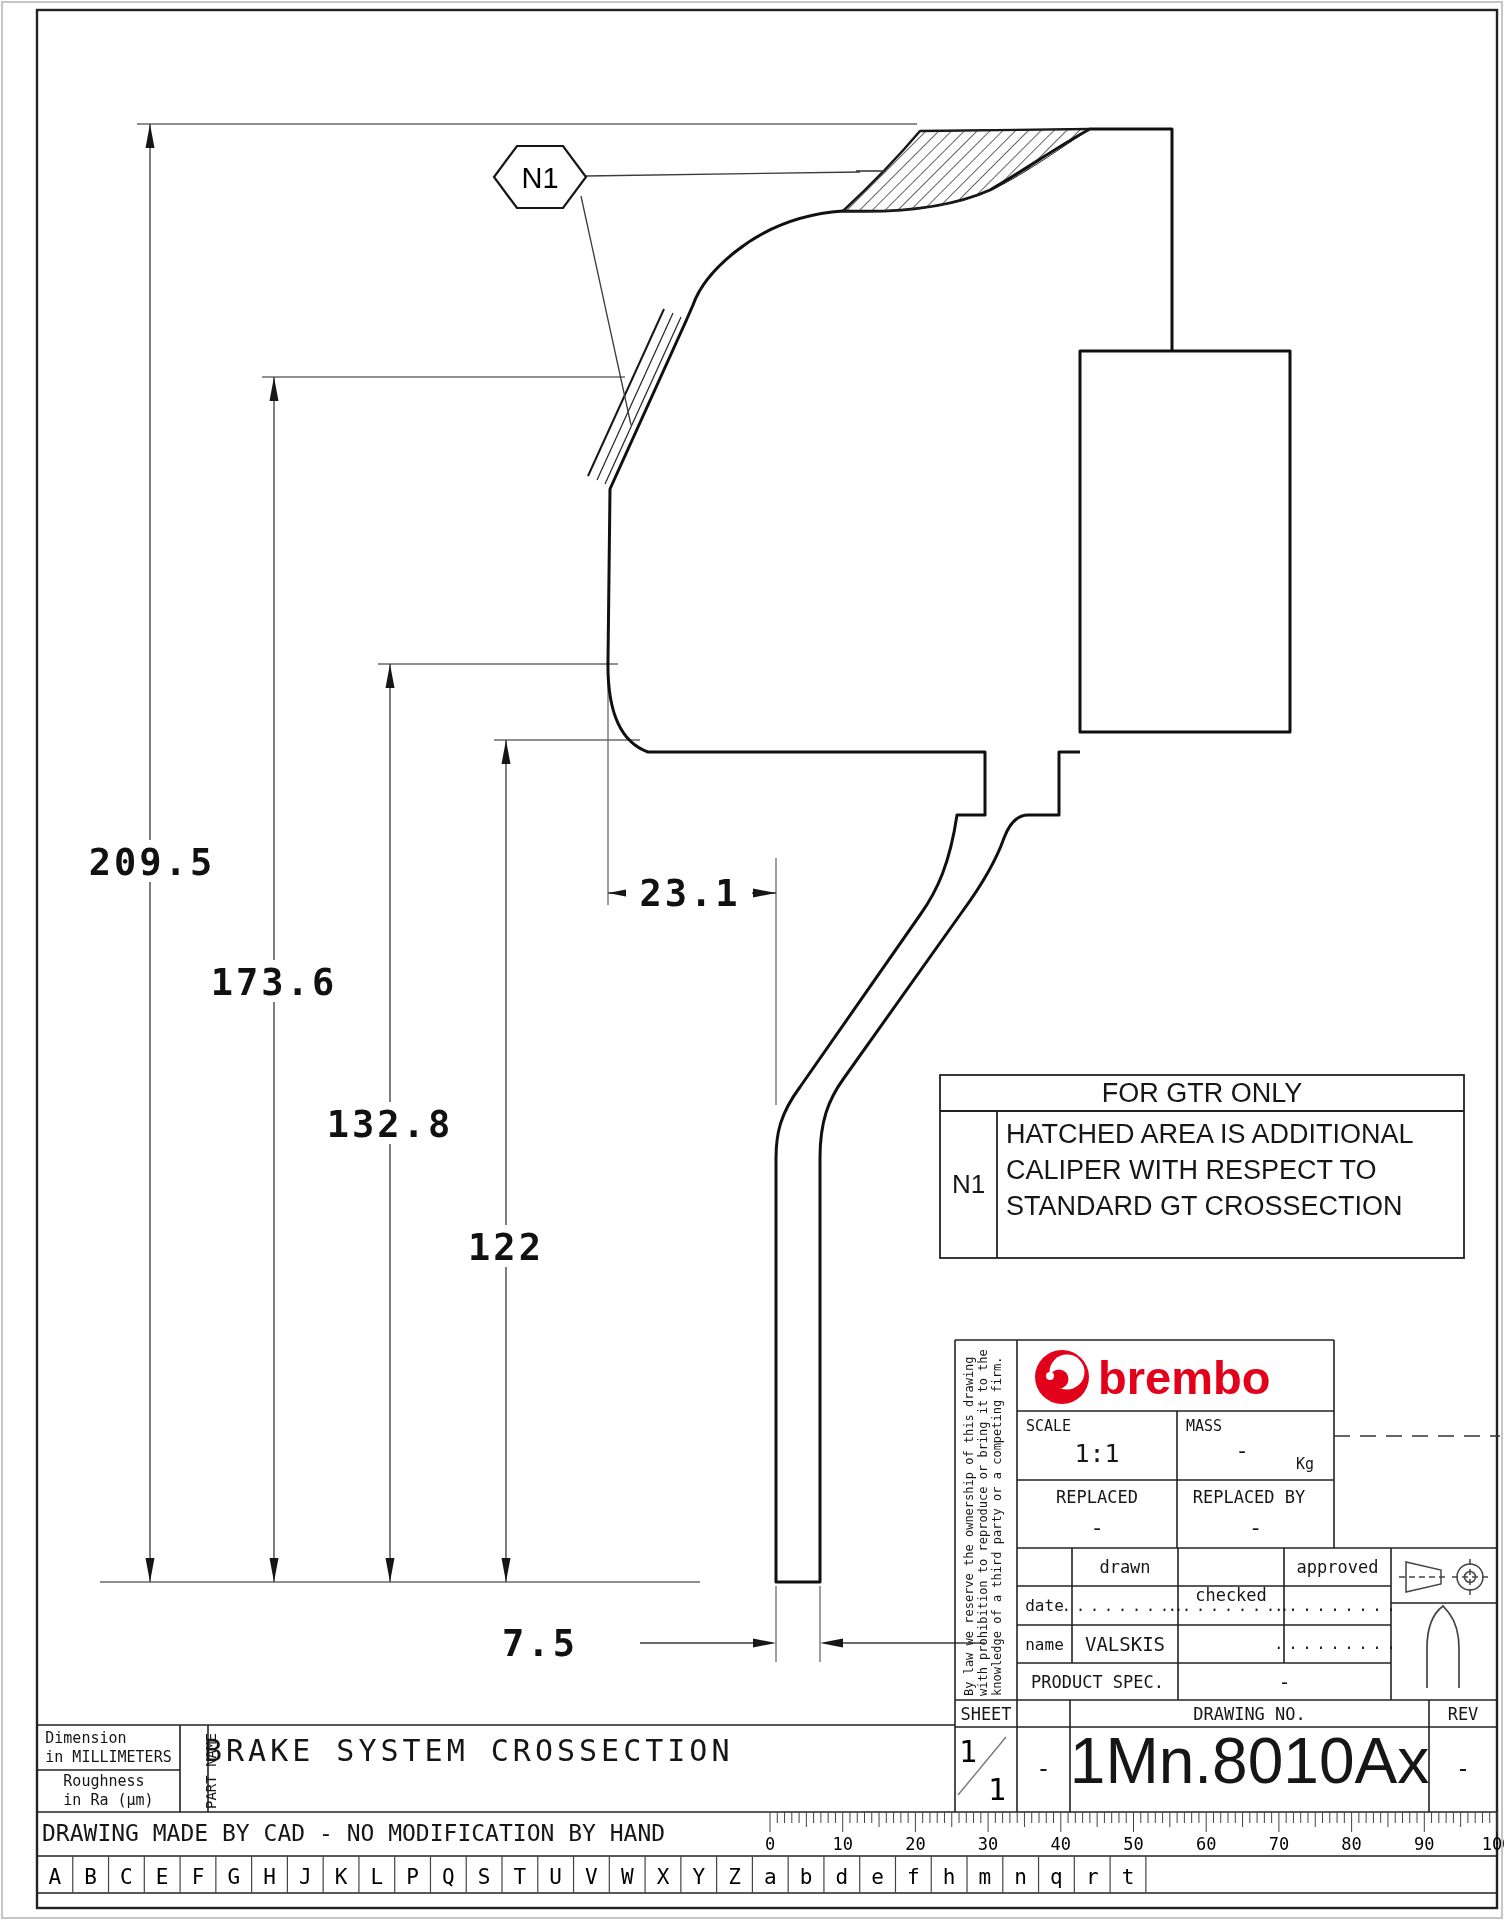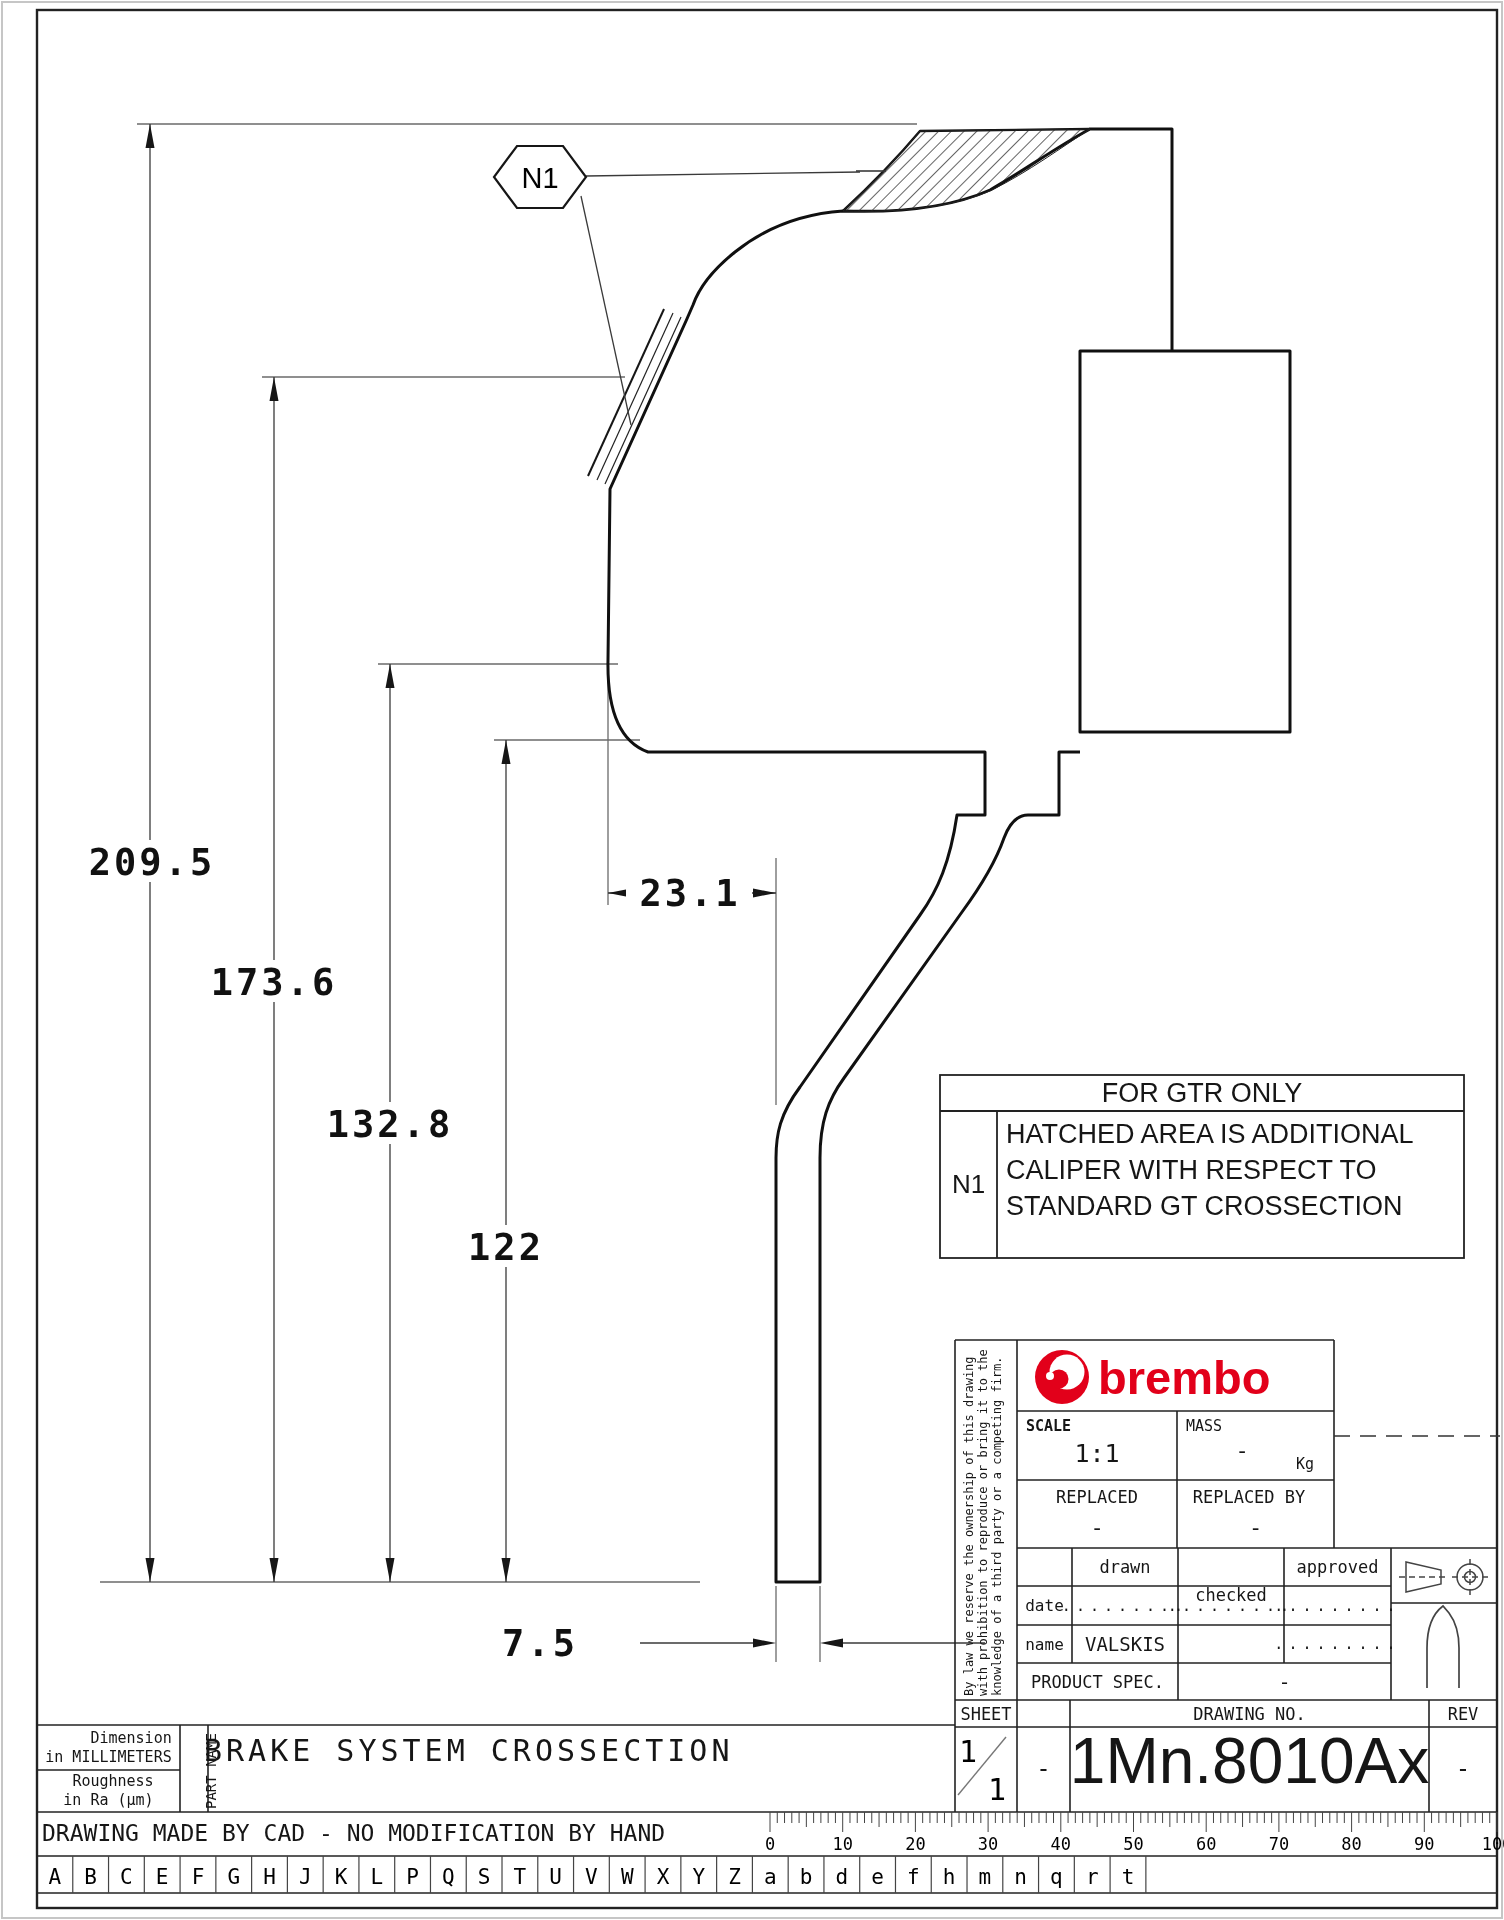--- a/index.html
+++ b/index.html
@@ -1,20 +1,20 @@
 <!DOCTYPE html>
 <html><head>
 <meta charset="utf-8">
 <style>
   html,body{margin:0;padding:0;background:#d8d8d8;}
   #page{position:relative;width:1504px;height:1920px;background:#ffffff;margin:0 auto;
         font-family:"DejaVu Sans Mono",monospace;color:#161616;overflow:hidden;}
   svg{position:absolute;left:0;top:0;}
   .abs{position:absolute;box-sizing:border-box;}
-  .ctr{display:flex;align-items:center;justify-content:center;text-align:right;}
+  .ctr{display:flex;align-items:center;justify-content:center;text-align:left;}
   .mono{font-family:"DejaVu Sans Mono",monospace;}
   .sans{font-family:"Liberation Sans","DejaVu Sans",sans-serif;}
   .notehdr{font-size:27px;}
   .noteline{font-size:27px;line-height:36px;white-space:nowrap;}
   .lbl-sm{font-size:15px;}
   .dots{letter-spacing:5px;font-size:15px;}
   .legal{font-size:12px;line-height:1.18;}
   .brand{font-weight:bold;letter-spacing:0px;}
 </style>
 </head>
@@ -375,21 +375,21 @@
     <div class="noteline">CALIPER WITH RESPECT TO</div>
     <div class="noteline">STANDARD GT CROSSECTION</div>
   </div>
 
   <div class="abs" style="left:958px;top:1340px;width:59px;height:360px;overflow:visible;">
     <div class="abs mono legal" style="left:4px;top:356px;width:352px;transform:rotate(-90deg);transform-origin:0 0;">By law we reserve the ownership of this drawing with prohibition to reproduce or bring it to the knowledge of a third party or a competing firm.</div>
   </div>
 
   <div class="abs sans brand" style="left:1098px;top:1350px;font-size:47px;color:#E2001A;">brembo</div>
 
-  <div class="abs mono lbl-sm" style="left:1026px;top:1417px;font-weight:bold;">SCALE</div>
+  <div class="abs mono lbl-sm" style="left:1026px;top:1417px;">SCALE</div>
   <div class="abs ctr mono" style="left:1017px;top:1432px;width:160px;height:42px;font-size:25px;">1:1</div>
   <div class="abs mono lbl-sm" style="left:1186px;top:1417px;">MASS</div>
   <div class="abs ctr mono" style="left:1177px;top:1432px;width:130px;height:36px;font-size:22px;">-</div>
   <div class="abs mono" style="left:1296px;top:1455px;font-size:15px;">Kg</div>
 
   <div class="abs ctr mono" style="left:1017px;top:1486px;width:160px;height:22px;font-size:17px;">REPLACED</div>
   <div class="abs ctr mono" style="left:1017px;top:1512px;width:160px;height:30px;font-size:22px;">-</div>
   <div class="abs ctr mono" style="left:1177px;top:1486px;width:144px;height:22px;font-size:17px;">REPLACED BY</div>
   <div class="abs ctr mono" style="left:1177px;top:1512px;width:157px;height:30px;font-size:22px;">-</div>
 

